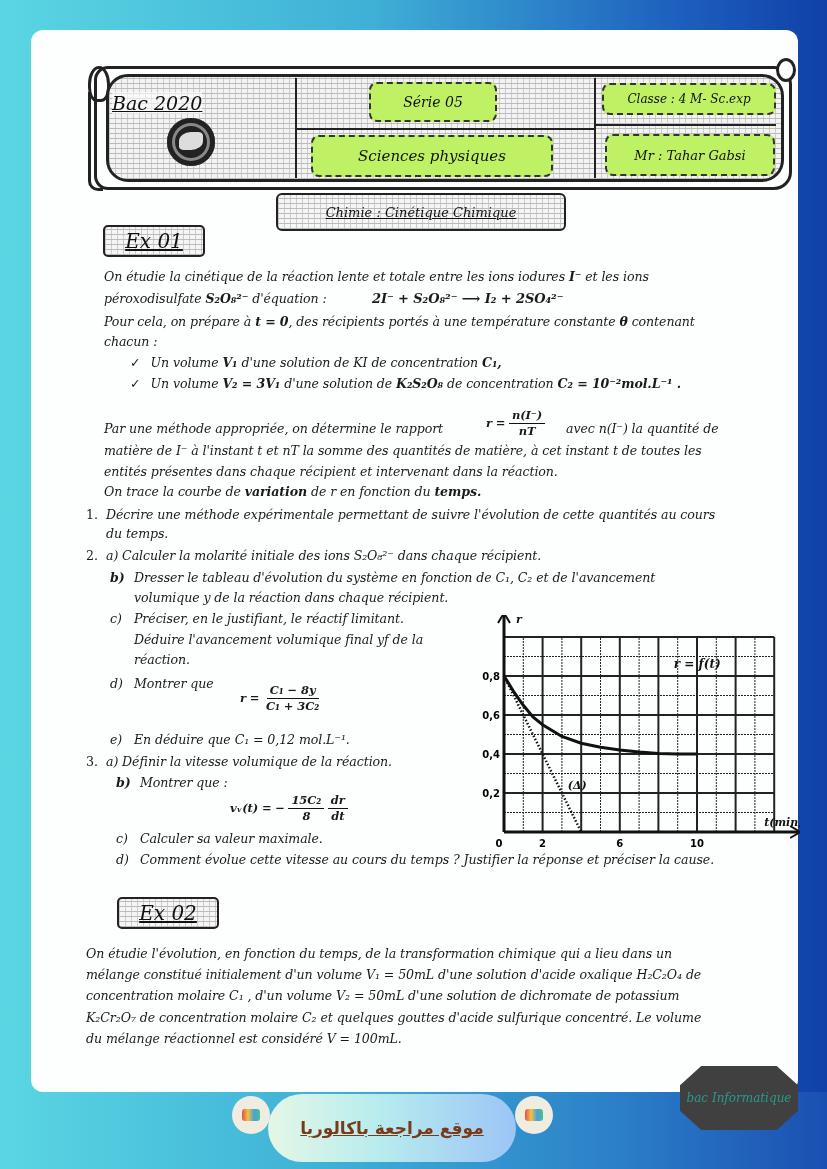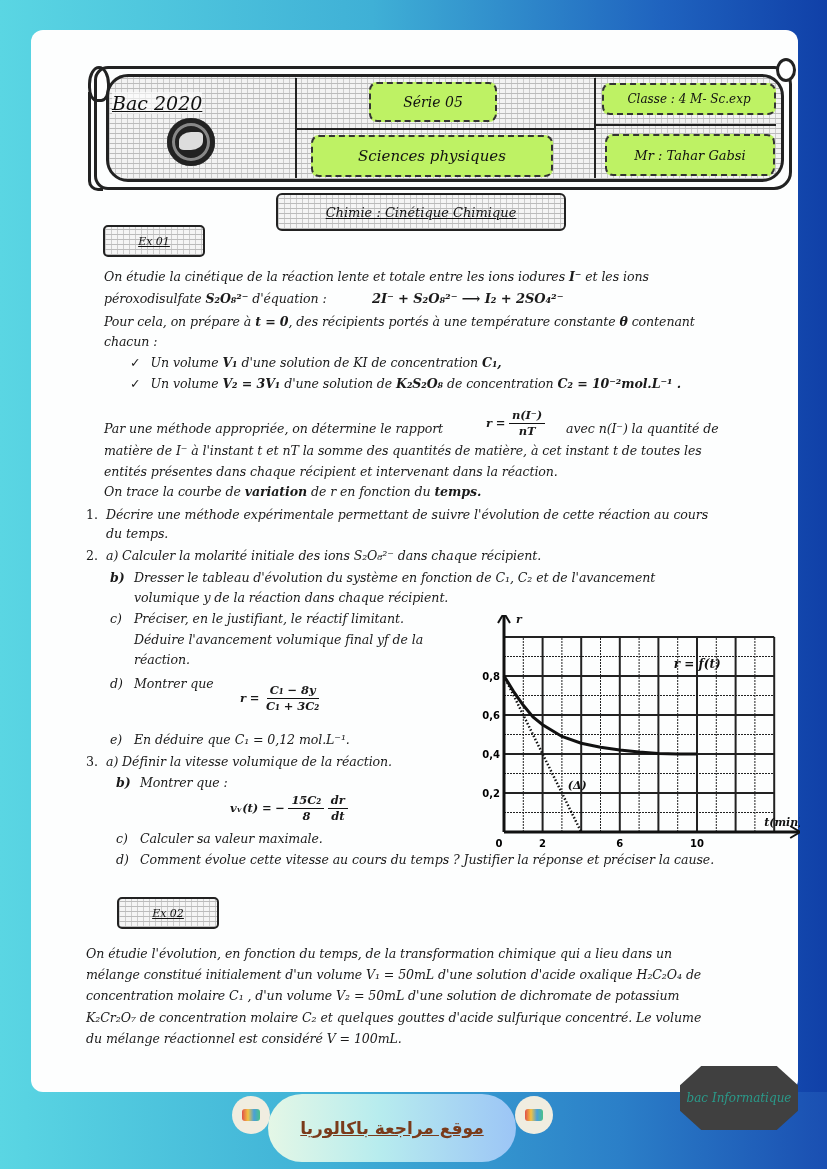--- a/index.html
+++ b/index.html
@@ -37,21 +37,21 @@
     box-shadow: inset 0 0 0 5px #222, inset 0 0 0 8px #888; }
   .emblem::after { content:""; position:absolute; left:12px; top:14px; width:24px; height:18px; border-radius:50% 20% 50% 20%; background:#ddd; }
 
   .chimie { position:absolute; left:276px; top:193px; width:286px; height:34px; border:2px solid #222; border-radius:6px;
     background-color:#f5f5f5;
     background-image: repeating-linear-gradient(0deg, #bbb 0 1px, transparent 1px 5px), repeating-linear-gradient(90deg, #ccc 0 1px, transparent 1px 6px);
     display:flex; align-items:center; justify-content:center; font-style:italic; font-size:13px; color:#111; text-decoration:underline; }
   .exbox { position:absolute; width:98px; height:28px; border:2px solid #222; border-radius:5px;
     background-color:#f5f5f5;
     background-image: repeating-linear-gradient(0deg, #bbb 0 1px, transparent 1px 5px), repeating-linear-gradient(90deg, #ccc 0 1px, transparent 1px 6px);
-    display:flex; align-items:center; justify-content:center; font-style:italic; font-size:11px; color:#111; text-decoration:underline; }
+    display:flex; align-items:center; justify-content:center; font-style:italic; font-size:20px; color:#111; text-decoration:underline; }
 
   .frac { display:inline-flex; flex-direction:column; align-items:center; vertical-align:middle; font-weight:bold; font-style:italic; }
   .frac .num { border-bottom:1px solid #111; padding:0 3px; line-height:15px; }
   .frac .den { padding:0 3px; line-height:15px; }
 
   
   #chart { position:absolute; left:470px; top:615px; width:330px; height:240px; }
 
   
   .banner { position:absolute; left:268px; top:1087px; width:248px; height:68px; border-radius:34px;
@@ -121,21 +121,21 @@
     </span>
 </div>
 <div class="txt" style="left:566px;top:421px;">avec n(I⁻) la quantité de</div>
 <div class="txt" style="left:104px;top:443px;">matière de I⁻ à l'instant t et nT la somme des quantités de matière, à cet instant t de toutes les</div>
 <div class="txt" style="left:104px;top:464px;">entités présentes dans chaque récipient et intervenant dans la réaction.</div>
 <div class="txt" style="left:104px;top:484px;">
   <span>On trace la courbe de </span><span class="b">variation</span><span> de r en fonction du </span><span class="b">temps.</span>
 </div>
 
 <div class="txt" style="left:86px;top:507px;font-style:normal;">1.</div>
-<div class="txt" style="left:106px;top:507px;">Décrire une méthode expérimentale permettant de suivre l'évolution de cette réaction au cours</div>
+<div class="txt" style="left:106px;top:507px;">Décrire une méthode expérimentale permettant de suivre l'évolution de cette quantités au cours</div>
 <div class="txt" style="left:106px;top:526px;">du temps.</div>
 
 <div class="txt" style="left:86px;top:548px;font-style:normal;">2.</div>
 <div class="txt" style="left:106px;top:548px;">a) Calculer la molarité initiale des ions S₂O₈²⁻ dans chaque récipient.</div>
 <div class="txt b" style="left:110px;top:570px;">b)</div>
 <div class="txt" style="left:134px;top:570px;">Dresser le tableau d'évolution du système en fonction de C₁, C₂ et de l'avancement</div>
 <div class="txt" style="left:134px;top:590px;">volumique y de la réaction dans chaque récipient.</div>
 
 <div class="txt" style="left:110px;top:611px;">c)</div>
 <div class="txt" style="left:134px;top:611px;">Préciser, en le justifiant, le réactif limitant.</div>

